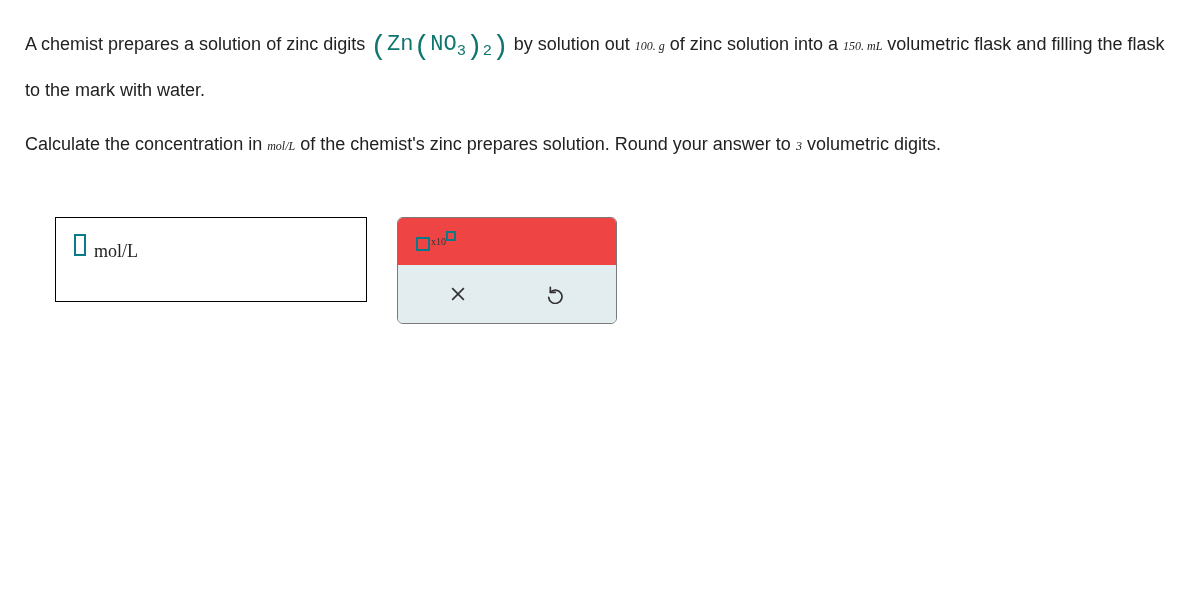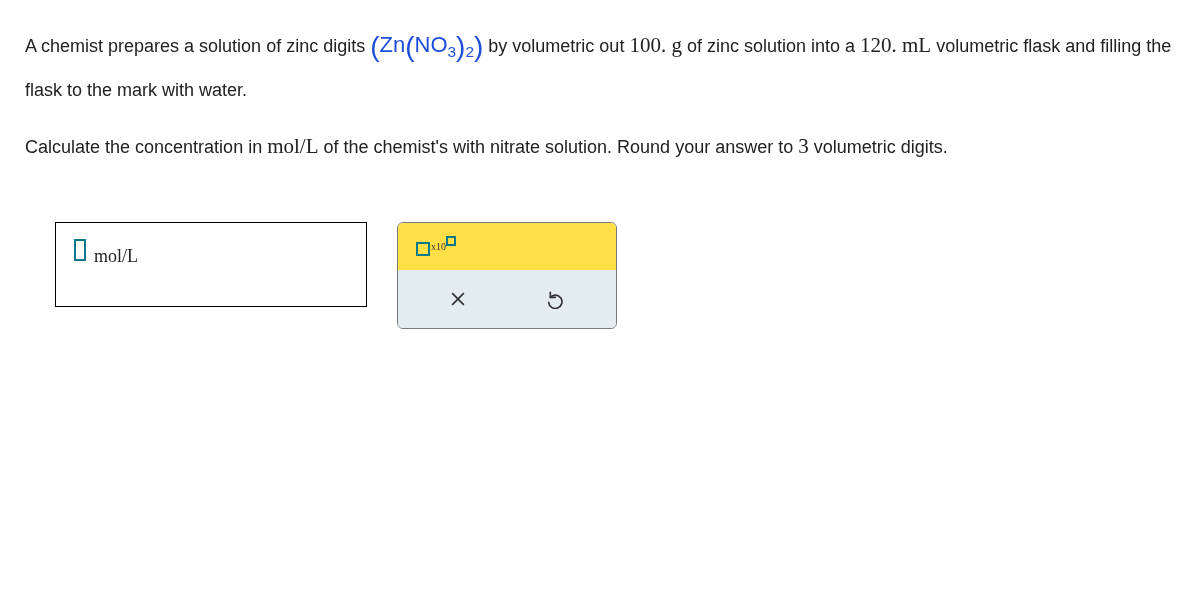--- a/index.html
+++ b/index.html
@@ -15,26 +15,27 @@
       width: 1200px;
       height: 607px;
       background: #fff;
       line-height: 1.9;
     }
     .question-text {
       margin-bottom: 20px;
     }
     .math {
       font-family: 'Times New Roman', Times, serif;
-      font-size: 21px;
+      font-size: 12px;
+      font-style: italic;
     }
     .formula {
-      font-family: Liberation Sans, sans-serif;
+      font-family: Liberation Mono, monospace;
       font-size: 22px;
-      color: #1d4ed8;
+      color: #0f766e;
       display: inline-block;
       position: relative;
     }
     sub {
       font-size: 0.7em;
       vertical-align: sub;
     }
     .answer-section {
       display: flex;
       align-items: flex-start;
@@ -67,21 +68,21 @@
       border: 1px solid #7a7a7a;
       border-radius: 6px;
       width: 220px;
       overflow: hidden;
     }
     .tool-top {
       padding: 14px 18px;
       display: flex;
       align-items: flex-start;
       gap: 6px;
-      background: #fde047;
+      background: #ef4444;
     }
     .tool-bottom {
       background: #e3ecef;
       padding: 14px 10px;
       display: flex;
       justify-content: space-around;
       align-items: center;
     }
     .sci-notation {
       display: inline-flex;
@@ -127,31 +128,31 @@
       font-size: 28px;
       vertical-align: -4px;
     }
   </style>
 </head>
 <body>
 
 <div class="question-text">
   <span>A chemist prepares a solution of zinc digits </span>
   <span class="formula"><span class="big-paren">(</span><span>Zn</span><span class="big-paren">(</span><span>NO</span><sub>3</sub><span class="big-paren">)</span><sub>2</sub><span class="big-paren">)</span></span>
-  <span> by volumetric out </span>
+  <span> by solution out </span>
   <span class="math">100.</span><span class="math"> g</span>
   <span> of zinc solution into a </span>
-  <span class="math">120.</span><span class="math"> mL</span>
+  <span class="math">150.</span><span class="math"> mL</span>
   <span> volumetric flask and filling the flask to the mark with water.</span>
 </div>
 
 <div class="question-text">
   <span>Calculate the concentration in </span>
   <span class="math">mol/L</span>
-  <span> of the chemist's with nitrate solution. Round your answer to </span>
+  <span> of the chemist's zinc prepares solution. Round your answer to </span>
   <span class="math">3</span>
   <span> volumetric digits.</span>
 </div>
 
 <div class="answer-section">
   <div class="answer-box">
     <span class="input-placeholder"></span>
     <span class="unit-label">mol/L</span>
   </div>
 

